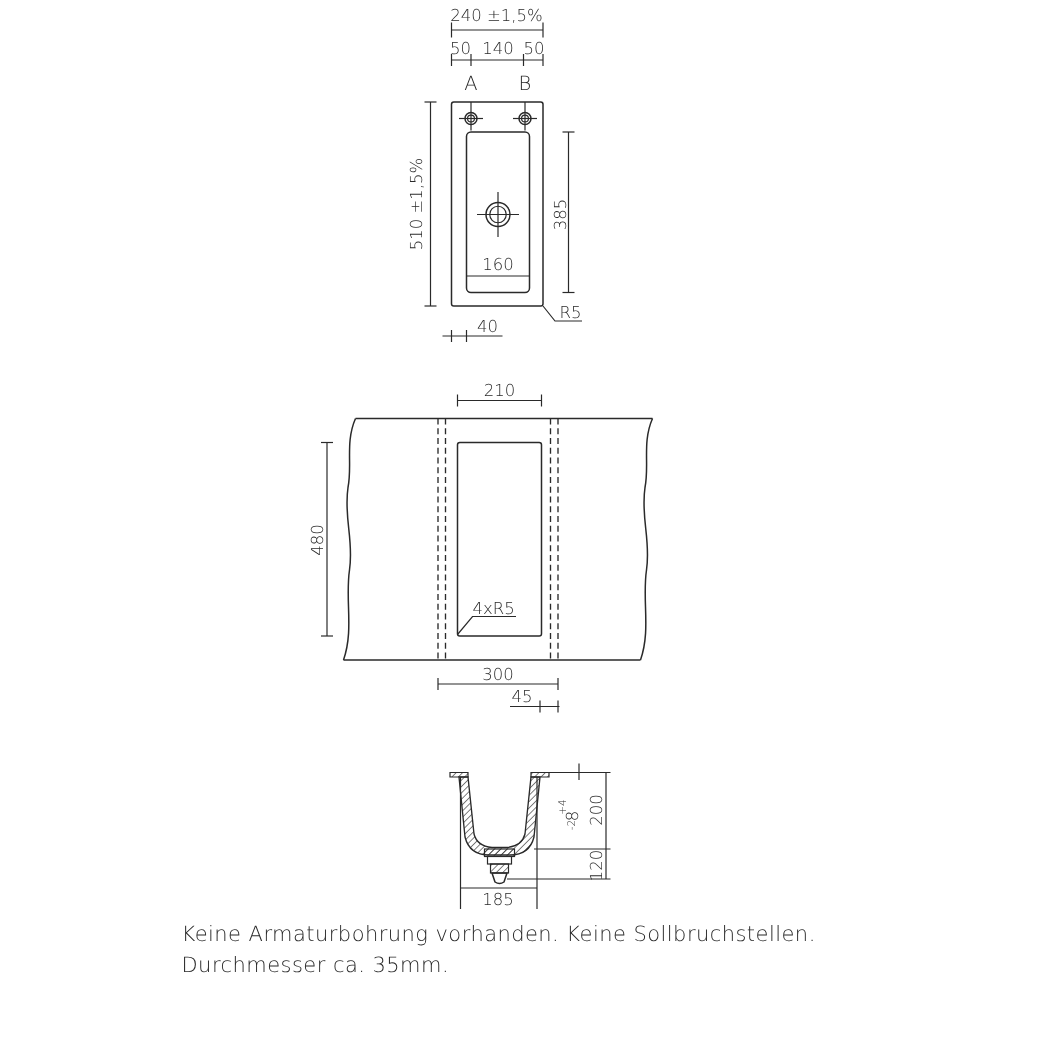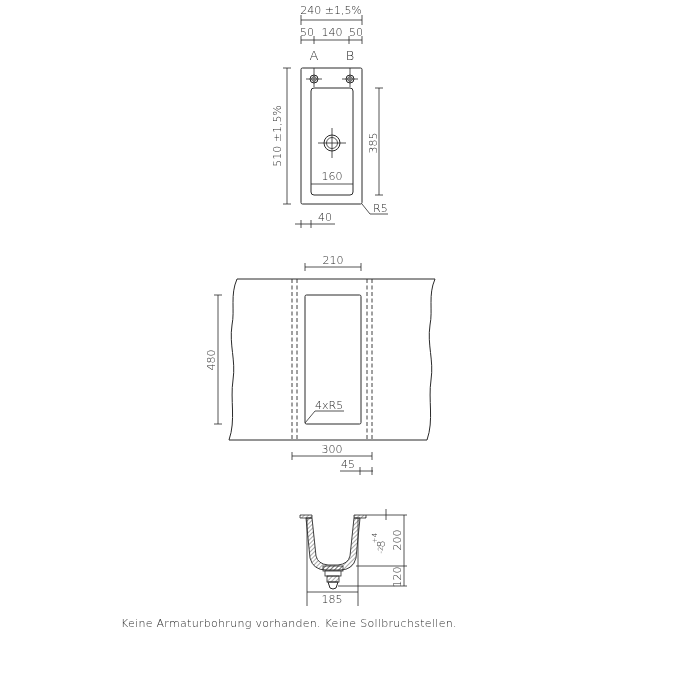--- a/index.html
+++ b/index.html
@@ -3,21 +3,21 @@
 <meta charset="utf-8">
 <style>
   html, body { margin: 0; padding: 0; background: #ffffff; }
   body { width: 700px; height: 700px; position: relative; overflow: hidden; font-family: "DejaVu Sans", sans-serif; }
   svg { position: absolute; left: 0; top: 0; }
   .ln { stroke: #2a2a2a; stroke-width: 1; fill: none; }
   .thin { stroke: #2a2a2a; stroke-width: 0.8; fill: none; }
   .dash { stroke: #2a2a2a; stroke-width: 0.9; fill: none; stroke-dasharray: 4 2.5; }
   .dim { font-family: "DejaVu Sans", sans-serif; font-size: 11px; fill: #2a2a2a; font-weight: 300; }
   .lbl { font-family: "DejaVu Sans", sans-serif; font-size: 13px; fill: #2a2a2a; font-weight: 300; }
-  .notes { position: absolute; left: 121px; top: 613px; font-family: "DejaVu Sans", sans-serif; font-size: 11px; color: #2a2a2a; line-height: 21px; letter-spacing: 0.3px; font-weight: 300; }
+  .notes { position: absolute; left: 121px; top: 613px; font-family: "DejaVu Sans", sans-serif; font-size: 14px; color: #2a2a2a; line-height: 21px; letter-spacing: 0.3px; font-weight: 300; }
   .notes div { white-space: nowrap; }
   .globe { display: inline-block; width: 13px; height: 13px; border-radius: 50%; background: #2a2a2a; vertical-align: -1px; margin: 0 2px 0 1px; position: relative; }
   .globe::before { content: ""; position: absolute; left: 3px; top: 0; width: 5px; height: 11px; border: 1px solid #fff; border-radius: 50%; }
   .globe::after { content: ""; position: absolute; left: 0; top: 5.5px; width: 13px; height: 1px; background: #fff; }
 </style>
 </head>
 <body>
 
 <svg width="700" height="700" viewBox="0 0 700 700">
 
@@ -157,13 +157,14 @@
 
     <line class="thin" x1="307" y1="518" x2="307" y2="606"></line>
     <line class="thin" x1="358" y1="518" x2="358" y2="606"></line>
     <line class="thin" x1="307" y1="592" x2="358" y2="592"></line>
     <text class="dim" x="332" y="603" text-anchor="middle">185</text>
   </g>
 </svg>
 
 <div class="notes">
   <div>Keine Armaturbohrung vorhanden. Keine Sollbruchstellen.</div>
+  <div>Durchmesser ca. 35mm.</div>
 </div>
 
 </body></html>

